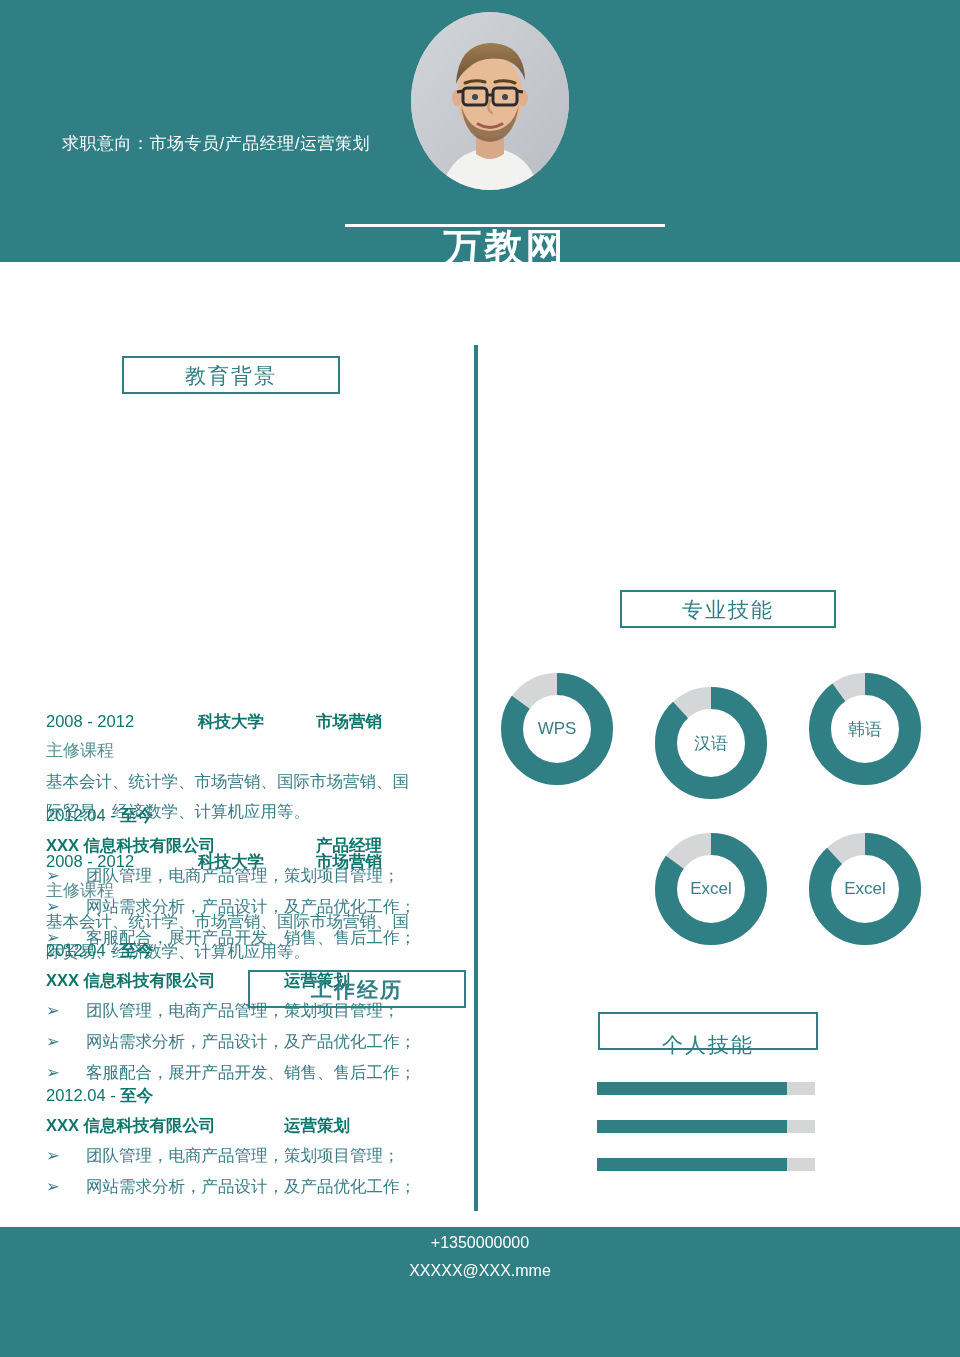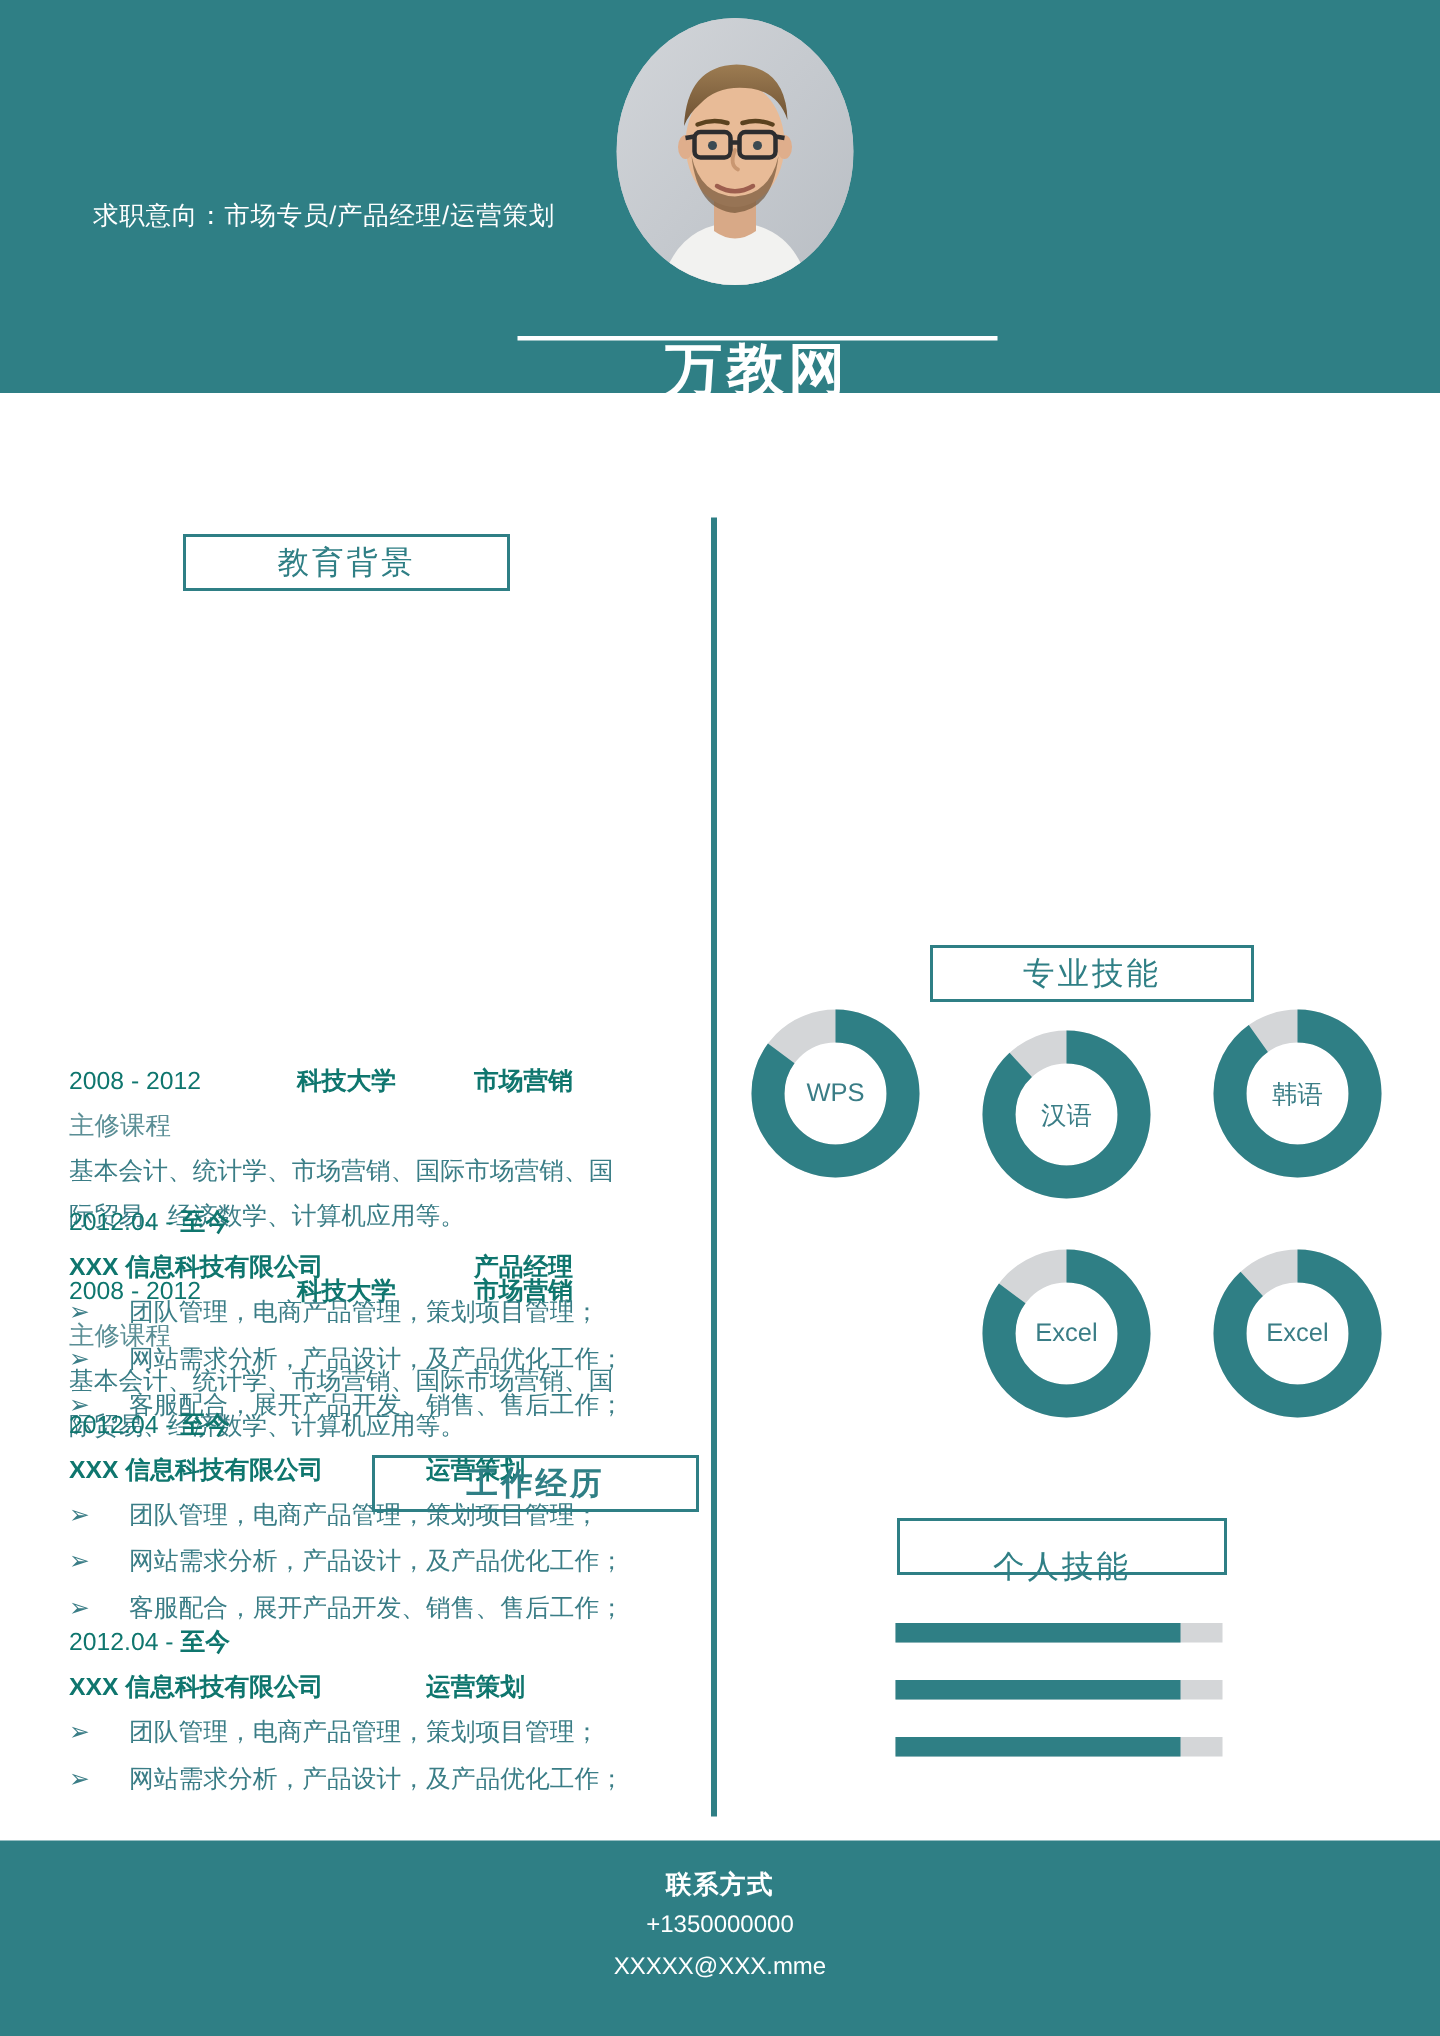--- a/index.html
+++ b/index.html
@@ -75,21 +75,21 @@
     border: 2px solid #2f7f85;
     color: #2f7f85;
     font-size: 21px;
     text-align: center;
     line-height: 1.0;
     box-sizing: border-box;
     background: transparent;
     letter-spacing: 2px;
   }
   .sec-edu      { left: 122px; top: 356px;  width: 218px; height: 38px; padding-top: 7px; }
-  .sec-prof     { left: 620px; top: 590px;  width: 216px; height: 38px; padding-top: 7px; margin-top: 40px; }
+  .sec-prof     { left: 620px; top: 590px;  width: 216px; height: 38px; padding-top: 7px; }
   .sec-personal { left: 598px; top: 1012px; width: 220px; height: 38px; padding-top: 20px; }
   .sec-work {
     left: 248px; top: 970px; width: 218px; height: 38px; padding-top: 7px;
     font-weight: bold;
   }
 
   
   .left-col {
     position: absolute;
     left: 46px;
@@ -378,18 +378,17 @@
       </div>
       <div class="bar-track">
         <div class="bar-fill" style="width: 87%;"></div>
       </div>
       <div class="bar-track">
         <div class="bar-fill" style="width: 87%;"></div>
       </div>
     </div>
 
   <div class="footer">
-    <div class="footer-title">联系方式</div>
     <div class="footer-line">+1350000000</div>
     <div class="footer-line">XXXXX@XXX.mme</div>
   </div>
 
 </div>
 
 </body></html>

